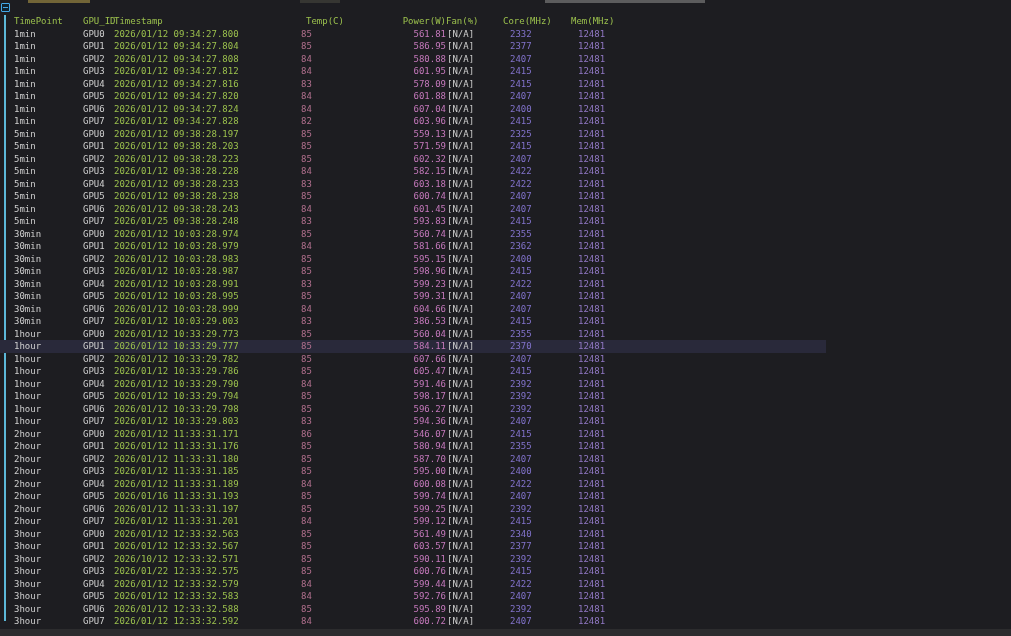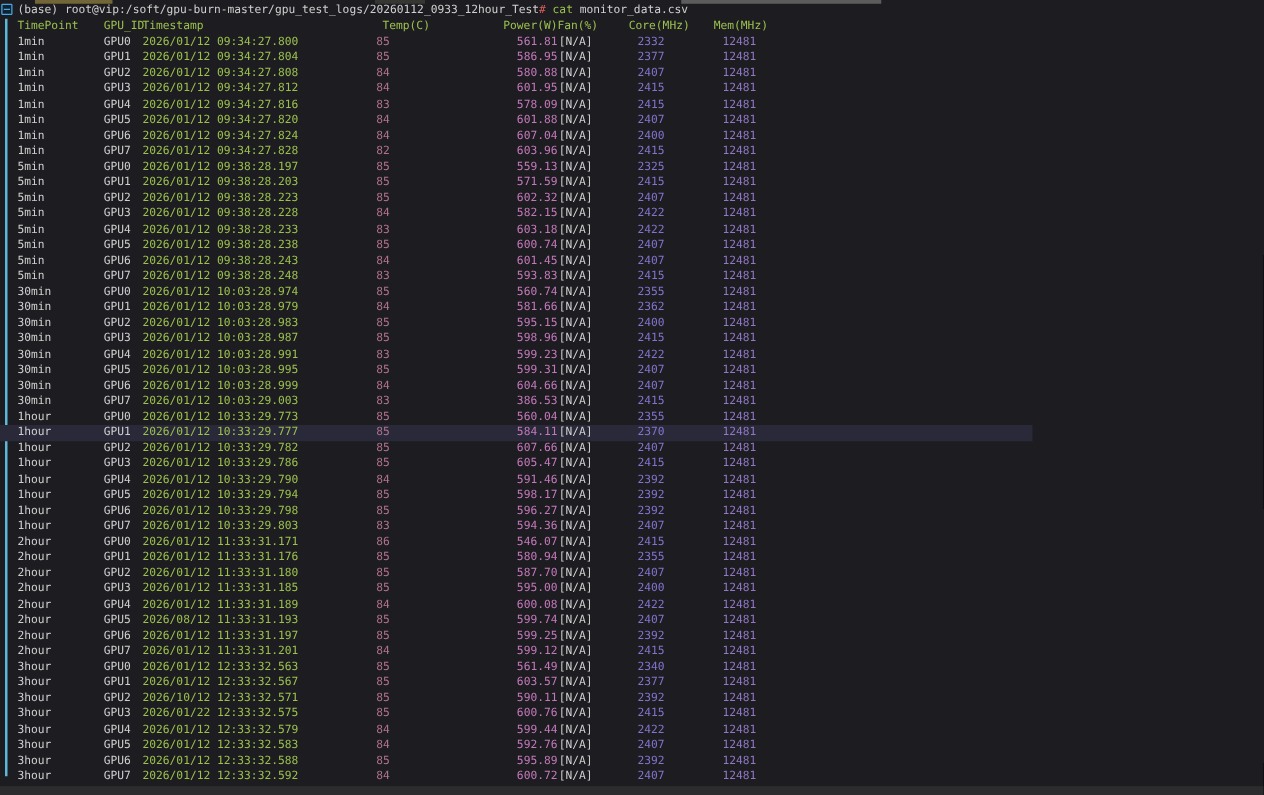--- a/index.html
+++ b/index.html
@@ -66,21 +66,20 @@
 
 <div class="screen">
 
   <div class="frag frag1"></div>
   <div class="frag frag2"></div>
   <div class="frag frag3"></div>
 
   <div class="cmd-icon"></div>
   <div class="gutter"></div>
 
-  <div class="prompt-line"><span>(base) root@vip:/soft/gpu-burn-master/gpu_test_logs/20260112_0933_12hour_Test</span><span class="hash">#</span><span class="cmd"> cat </span><span class="arg">monitor_data.csv</span></div>
 
   <div class="table">
     <div class="trow hrow">
         <span class="c c0">TimePoint</span>
         <span class="c c1">GPU_ID</span>
         <span class="c c2">Timestamp</span>
         <span class="c c3">Temp(C)</span>
         <span class="c c4">Power(W)</span>
         <span class="c c5">Fan(%)</span>
         <span class="c c6">Core(MHz)</span>
@@ -233,21 +232,21 @@
           <span class="c c2">2026/01/12 09:38:28.243</span>
           <span class="c c3">84</span>
           <span class="c c4">601.45</span>
           <span class="c c5">[N/A]</span>
           <span class="c c6">2407</span>
           <span class="c c7">12481</span>
         </div>
         <div class="trow">
           <span class="c c0">5min</span>
           <span class="c c1">GPU7</span>
-          <span class="c c2">2026/01/12 09:38:28.248</span>
+          <span class="c c2">2026/01/25 09:38:28.248</span>
           <span class="c c3">83</span>
           <span class="c c4">593.83</span>
           <span class="c c5">[N/A]</span>
           <span class="c c6">2415</span>
           <span class="c c7">12481</span>
         </div>
         <div class="trow">
           <span class="c c0">30min</span>
           <span class="c c1">GPU0</span>
           <span class="c c2">2026/01/12 10:03:28.974</span>
@@ -453,21 +452,21 @@
           <span class="c c2">2026/01/12 11:33:31.189</span>
           <span class="c c3">84</span>
           <span class="c c4">600.08</span>
           <span class="c c5">[N/A]</span>
           <span class="c c6">2422</span>
           <span class="c c7">12481</span>
         </div>
         <div class="trow">
           <span class="c c0">2hour</span>
           <span class="c c1">GPU5</span>
-          <span class="c c2">2026/08/12 11:33:31.193</span>
+          <span class="c c2">2026/01/16 11:33:31.193</span>
           <span class="c c3">85</span>
           <span class="c c4">599.74</span>
           <span class="c c5">[N/A]</span>
           <span class="c c6">2407</span>
           <span class="c c7">12481</span>
         </div>
         <div class="trow">
           <span class="c c0">2hour</span>
           <span class="c c1">GPU6</span>
           <span class="c c2">2026/01/12 11:33:31.197</span>

